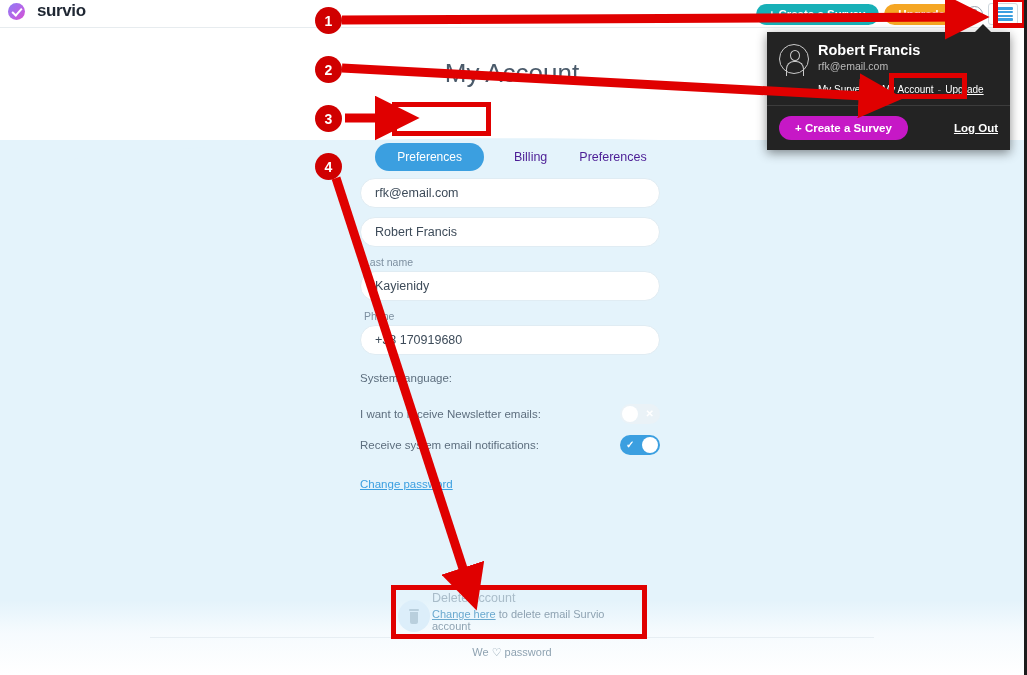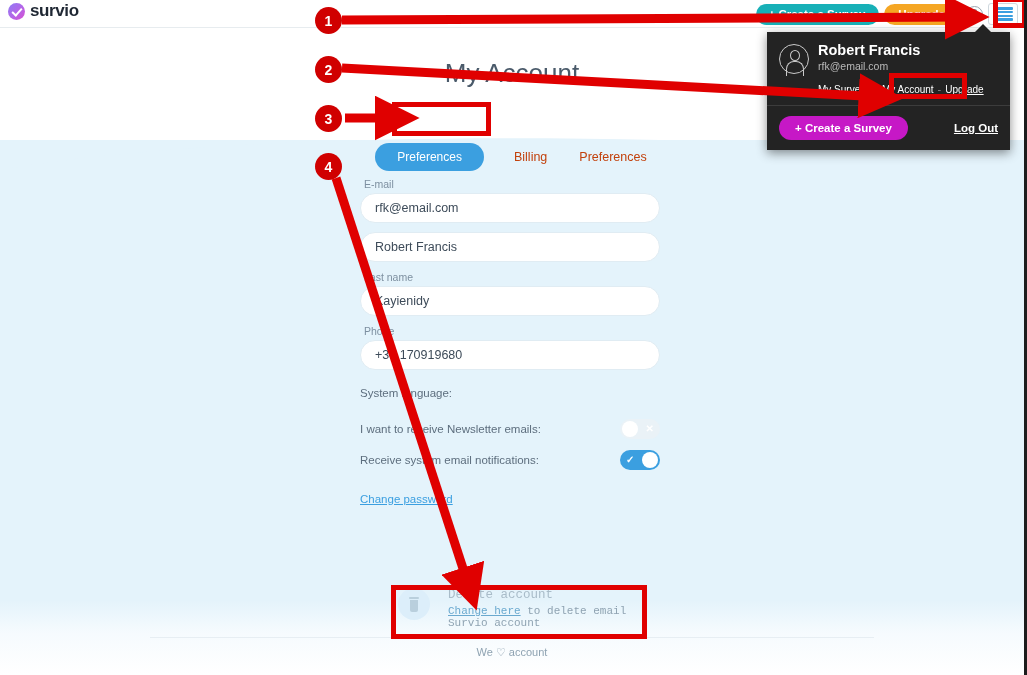--- a/index.html
+++ b/index.html
@@ -39,21 +39,21 @@
   }
 
   
   .topbar {
     position: absolute; left: 0; top: 0; width: 1024px; height: 28px;
     background: #ffffff; z-index: 6;
     border-bottom: 1px solid #e7ecef;
   }
   .logo {
     position: absolute; left: 8px; top: 1px;
-    display: flex; align-items: center; gap: 5px;
+    display: flex; align-items: center; gap: 12px;
   }
   .logo-mark {
     width: 17px; height: 17px; border-radius: 50%;
     background: linear-gradient(135deg, #8e7cf5 0%, #b565e8 55%, #d94fd0 100%);
     position: relative;
   }
   .logo-mark::after {
     content: ""; position: absolute; left: 4px; top: 5px;
     width: 8px; height: 4px;
     border-left: 2px solid #ffffff; border-bottom: 2px solid #ffffff;
@@ -142,21 +142,21 @@
     text-align: center; font-size: 26px; color: #4a5a6a; font-weight: normal;
     z-index: 3;
   }
   .tabs {
     position: absolute; left: 0; top: 106px; width: 1024px;
     display: flex; justify-content: center; align-items: center; gap: 28px;
     z-index: 3;
     margin-top: 37px;
   }
   .tab {
-    font-size: 12.5px; color: #c2410c; padding: 6px 2px;
+    font-size: 12.5px; color: #4c1d95; padding: 6px 2px;
   }
   .tab.active {
     background: #3b9fe0; color: #ffffff; border-radius: 14px;
     padding: 7px 22px; font-size: 12px;
   }
 
   .form {
     position: absolute; left: 360px; top: 178px; width: 300px; z-index: 3;
   }
   .field-label { font-size: 10.5px; color: #7d8fa0; margin: 0 0 3px 4px; }
@@ -212,21 +212,21 @@
   .toggle.on .mark { left: 6px; color: #ffffff; }
 
   .change-pass {
     display: inline-block; margin-top: 12px;
     font-size: 11.5px; color: #3b9fe0; text-decoration: underline;
   }
 
   
   .delete-box {
     position: absolute; left: 398px; top: 588px; width: 242px; height: 44px;
-    display: flex; align-items: flex-start; gap: 18px; z-index: 3; font-family: Liberation Mono, monospace;
+    display: flex; align-items: flex-end; gap: 2px; z-index: 3;
   }
   .trash-circle {
     width: 32px; height: 32px; border-radius: 50%; background: #dceefa;
     flex: 0 0 auto; position: relative;
   }
   .trash-circle::before {
     content: ""; position: absolute; left: 11px; top: 9px; width: 10px; height: 2px;
     background: #b9cfdd; border-radius: 1px;
   }
   .trash-circle::after {
@@ -314,21 +314,20 @@
 
   <div class="page-title">My Account</div>
 
   <div class="tabs">
     <div class="tab active">Preferences</div>
     <div class="tab">Billing</div>
     <div class="tab">Preferences</div>
   </div>
 
   <div class="form">
-    <div class="field-label">E-mail</div>
     <div class="field-input">rfk@email.com</div>
 
     <div class="field-input">Robert Francis</div>
 
     <div class="field-label">Last name</div>
     <div class="field-input">Kayienidy</div>
 
     <div class="field-label">Phone</div>
     <div class="field-input">+38 170919680</div>
 
@@ -360,21 +359,21 @@
     <div>
       <div class="delete-title">Delete account</div>
       <div class="delete-sub">
         <a>Change here</a><span> to delete email Survio account</span>
       </div>
     </div>
   </div>
 
   <div class="footer-divider"></div>
   <div class="footer">
-    <span>We </span><span>♡</span><span> account</span>
+    <span>We </span><span>♡</span><span> password</span>
   </div>
 
   <svg class="overlay" viewBox="0 0 1027 675">
     <defs>
       <marker id="arw" markerWidth="5" markerHeight="5" refX="2.6" refY="2.5" orient="auto">
         <path d="M0,0 L5,2.5 L0,5 Z" fill="#e00000"></path>
       </marker>
     </defs>
 
     <line x1="342" y1="20" x2="968" y2="17" stroke="#e00000" stroke-width="9" marker-end="url(#arw)"></line>

